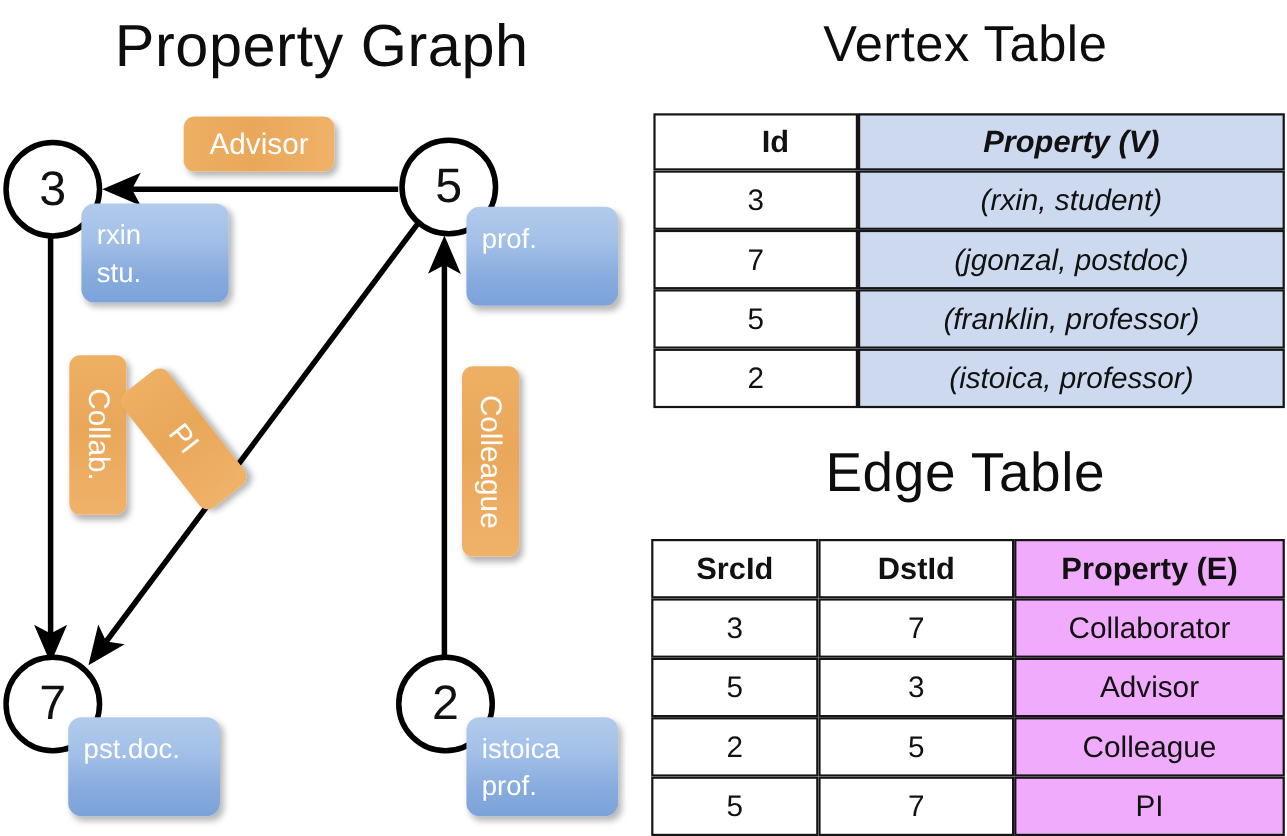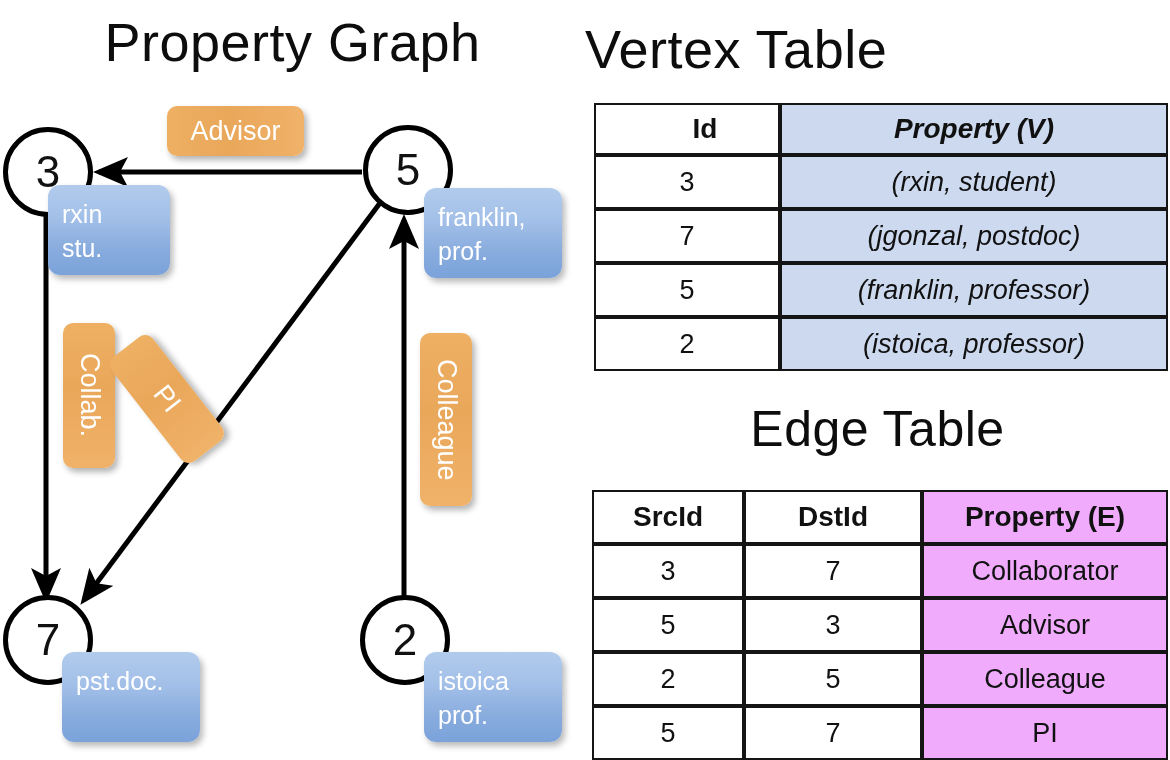--- a/index.html
+++ b/index.html
@@ -26,24 +26,24 @@
     letter-spacing: 0.5px;
   }
   #title-property-graph {
     left: 0; top: 12px;
     width: 585px;
     text-align: center;
     font-size: 54px;
     line-height: 60px;
   }
   #title-vertex-table {
-    left: 585px; top: 20px;
+    left: 585px; top: 10px;
     width: 585px;
-    text-align: left;
-    font-size: 54px;
+    text-align: center;
+    font-size: 46px;
     line-height: 58px;
   }
   #title-edge-table {
     left: 585px; top: 400px;
     width: 585px;
     text-align: center;
     font-size: 50px;
     line-height: 58px;
   }
 
@@ -86,21 +86,21 @@
     background: linear-gradient(to bottom, #b2cbec 0%, #a3c0e8 35%, #86aadd 75%, #7ba3da 100%);
     box-shadow: 3px 4px 6px rgba(0,0,0,0.28);
     color: #ffffff;
     font-size: 25px;
     line-height: 34px;
     font-weight: 300;
     padding: 12px 14px 10px 14px;
     box-sizing: border-box;
     z-index: 8;
   }
-  #prop-rxin      { left: 48px;  top: 185px; width: 122px; height: 90px; }
+  #prop-rxin      { left: 74px;  top: 185px; width: 134px; height: 90px; }
   #prop-franklin  { left: 424px; top: 188px; width: 138px; height: 90px; }
   #prop-jgonzal   { left: 62px;  top: 652px; width: 138px; height: 90px; }
   #prop-istoica   { left: 424px; top: 652px; width: 138px; height: 90px; }
 
   
   .edge-label {
     position: absolute;
     border-radius: 10px;
     background: linear-gradient(to right, #eeb063 0%, #e9a75a 45%, #f0b269 100%);
     box-shadow: 3px 4px 6px rgba(0,0,0,0.30);
@@ -221,21 +221,20 @@
   </div>
   <div class="node" id="node-2">
     <span>2</span>
   </div>
 
   <div class="prop-box" id="prop-rxin">
     <div>rxin</div>
     <div>stu.</div>
   </div>
   <div class="prop-box" id="prop-franklin">
-    <div>franklin,</div>
     <div>prof.</div>
   </div>
   <div class="prop-box" id="prop-jgonzal">
     <div>pst.doc.</div>
   </div>
   <div class="prop-box" id="prop-istoica">
     <div>istoica</div>
     <div>prof.</div>
   </div>
 

